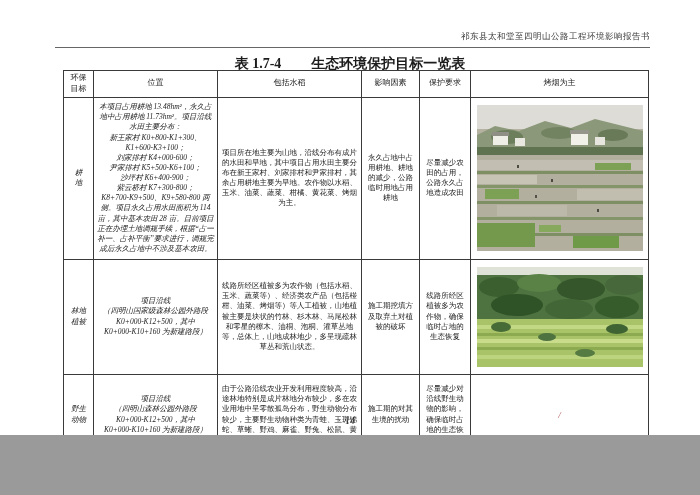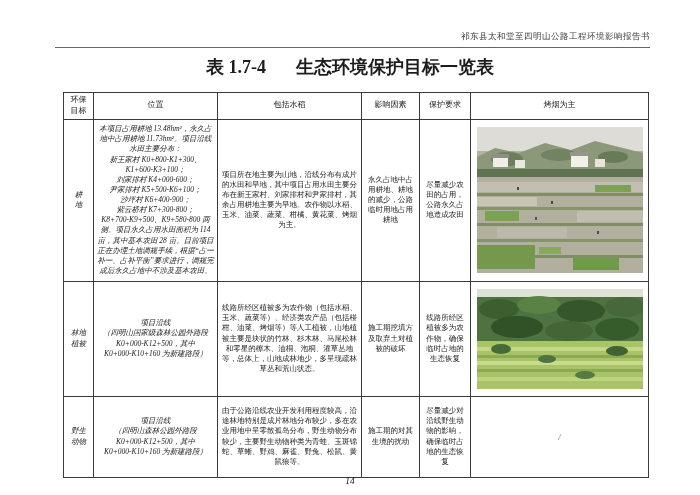--- a/index.html
+++ b/index.html
@@ -1,32 +1,32 @@
 <!DOCTYPE html>
 <html><head>
 <meta charset="utf-8">
 <style>
   html,body{margin:0;padding:0;background:#9a9a9a;}
   .page{
-    position:relative;width:700px;height:495px;background:#ffffff;
+    position:relative;width:700px;height:435px;background:#ffffff;
     font-family:"Liberation Serif","DejaVu Serif",serif;color:#1c1c1c;
     margin:0 auto;overflow:hidden;
   }
   .page-header{
     position:absolute;left:55px;right:50px;top:31px;
     text-align:right;font-size:8.5px;letter-spacing:.5px;
     border-bottom:1px solid #666;padding-bottom:4px;color:#3a3a3a;
   }
   .table-title{
     position:absolute;left:0;right:0;top:55px;text-align:center;
-    font-weight:bold;font-size:18px;
+    font-weight:bold;font-size:14px;
   }
   .table-title .num{margin-right:30px;}
   table.eco{
-    position:absolute;left:63px;top:92px;width:585px;
+    position:absolute;left:63px;top:70px;width:585px;
     border-collapse:collapse;table-layout:fixed;
   }
   table.eco th,table.eco td{
     border:1px solid #3a3a3a;vertical-align:middle;text-align:center;
     font-size:7.5px;line-height:1.35;padding:2px 3px;font-weight:normal;
     overflow:hidden;
   }
   table.eco th{font-size:8px;white-space:pre-line;}
   .pre{white-space:pre-line;font-style:italic;}
   tr.hdr{height:22px;}

